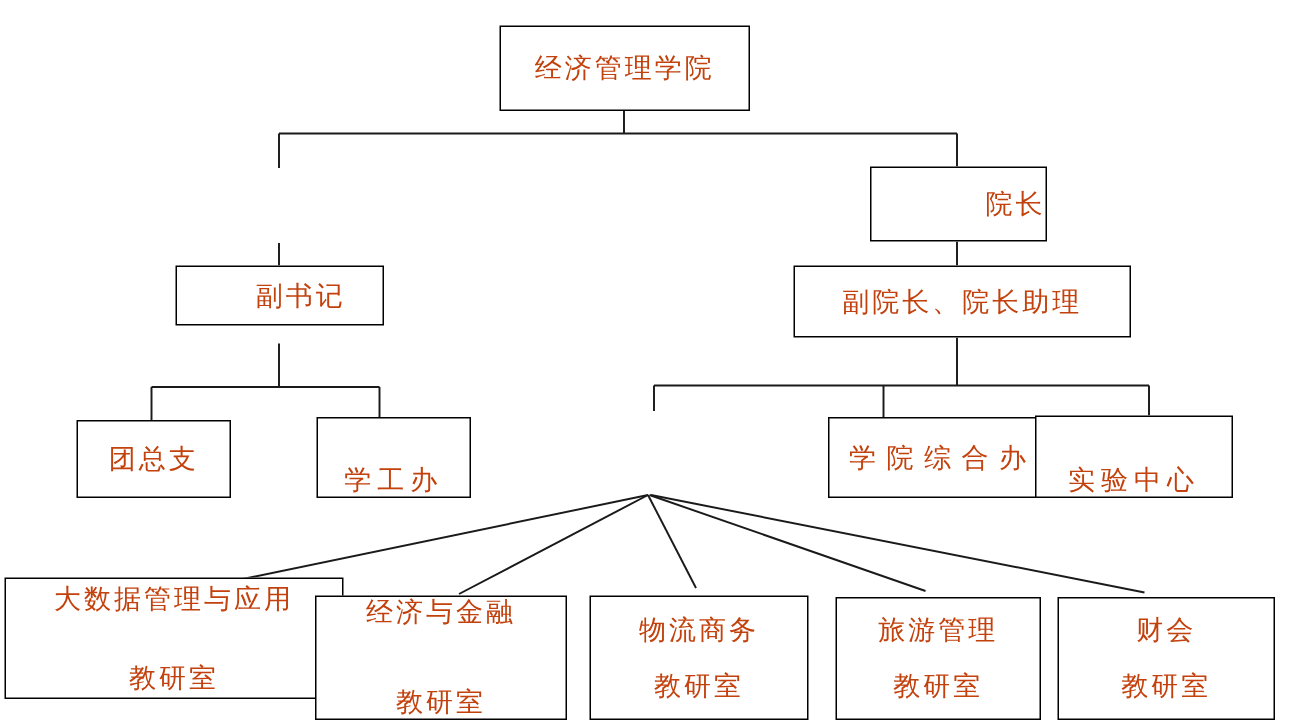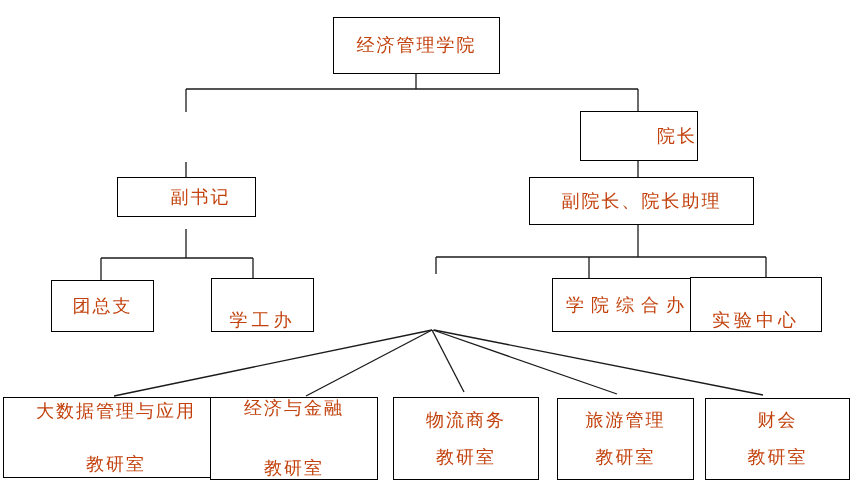--- a/index.html
+++ b/index.html
@@ -114,21 +114,21 @@
 
 
   <div class="node spread" style="left:515px; top:278px; width:149px; height:54px;margin-left:37px;">
     <span>学院综合办</span>
   </div>
 
   <div class="node spread-sm" style="left:690px; top:277px; width:132px; height:55px;">
     <span>实验中心</span>
   </div>
 
-  <div class="node two-line" style="left:3px; top:397px; width:226px; height:81px;gap:32px;">
+  <div class="node two-line" style="left:3px; top:385px; width:226px; height:81px;gap:32px;">
     <span>大数据管理与应用</span>
     <span>教研室</span>
   </div>
 
   <div class="node two-line" style="left:210px; top:397px; width:168px; height:83px;gap:39px;">
     <span>经济与金融</span>
     <span>教研室</span>
   </div>
 
   <div class="node two-line" style="left:393px; top:397px; width:146px; height:83px;">

